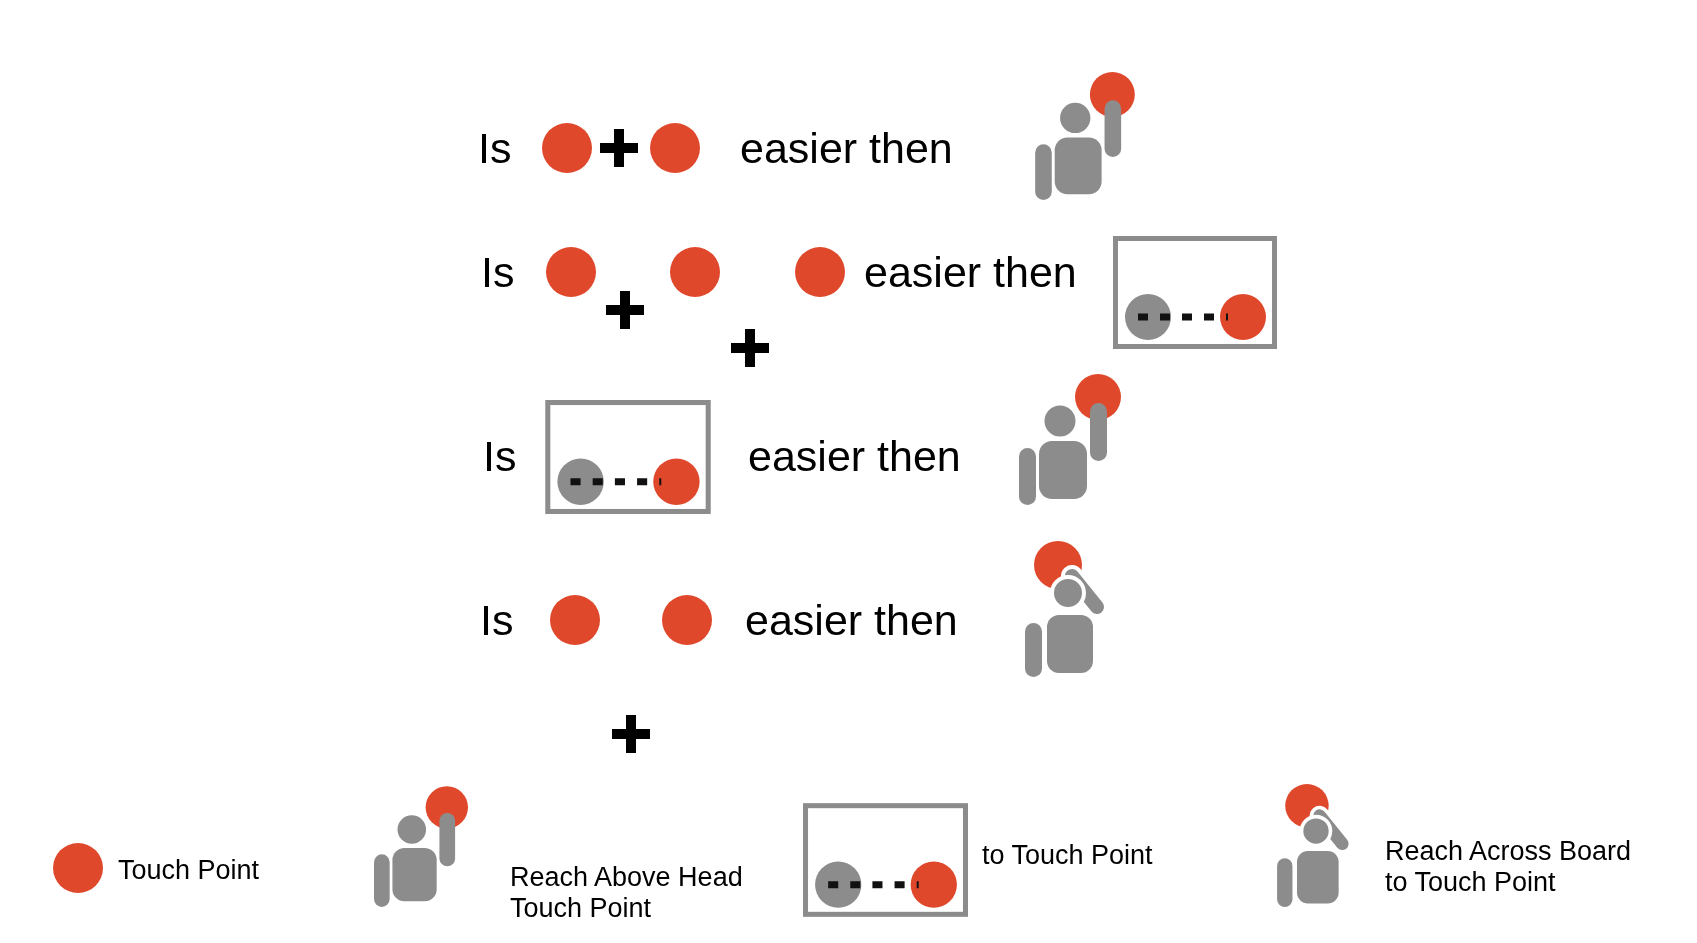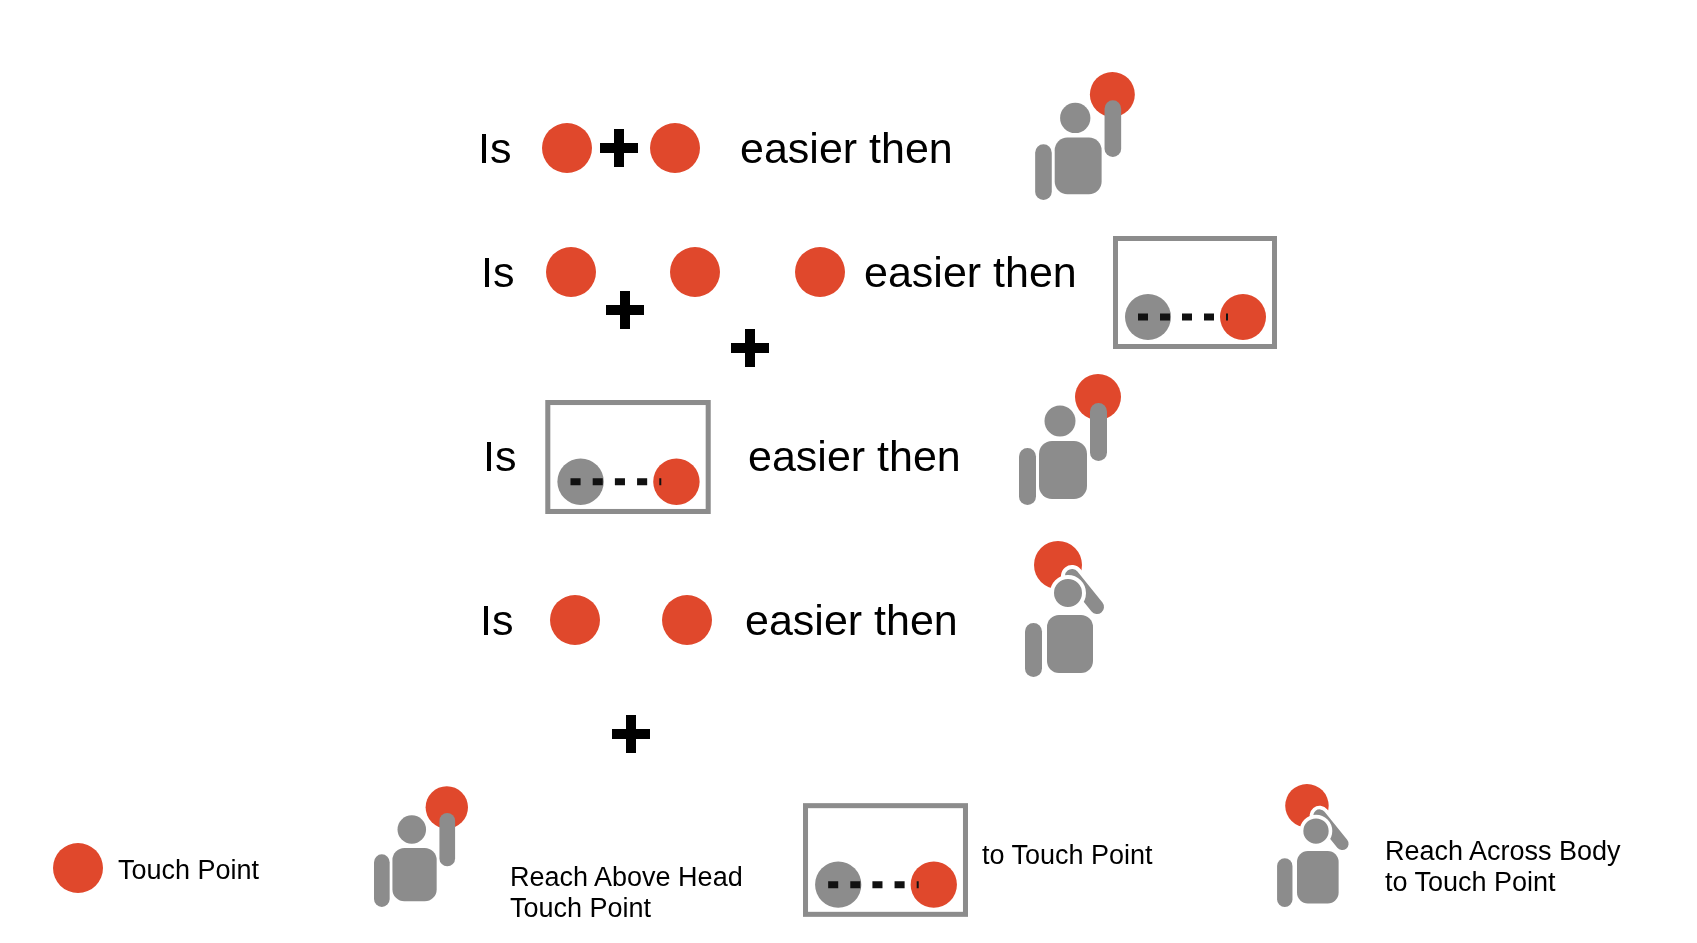--- a/index.html
+++ b/index.html
@@ -122,19 +122,19 @@
     <div>
       <svg class="abs" style="left:1277px;top:784px;" width="78" height="124" viewBox="0 0 86 137">
         <circle cx="33" cy="24" r="24" fill="#E0482C"></circle>
         <line x1="47" y1="35" x2="72" y2="66" stroke="#ffffff" stroke-width="22" stroke-linecap="round"></line>
         <line x1="47" y1="35" x2="72" y2="66" stroke="#8C8C8C" stroke-width="14" stroke-linecap="round"></line>
         <circle cx="43" cy="52" r="16" fill="#8C8C8C" stroke="#ffffff" stroke-width="4"></circle>
         <rect x="22" y="74" width="46" height="58" rx="12" fill="#8C8C8C"></rect>
         <rect x="0" y="82" width="17" height="54" rx="8.5" fill="#8C8C8C"></rect>
       </svg>
       <div class="abs legend-label" style="left:1385px;top:836px;">
-        <div>Reach Across Body</div>
+        <div>Reach Across Board</div>
         <div>to Touch Point</div>
       </div>
     </div>
 
   </div>
 </div>
 
 </body></html>

